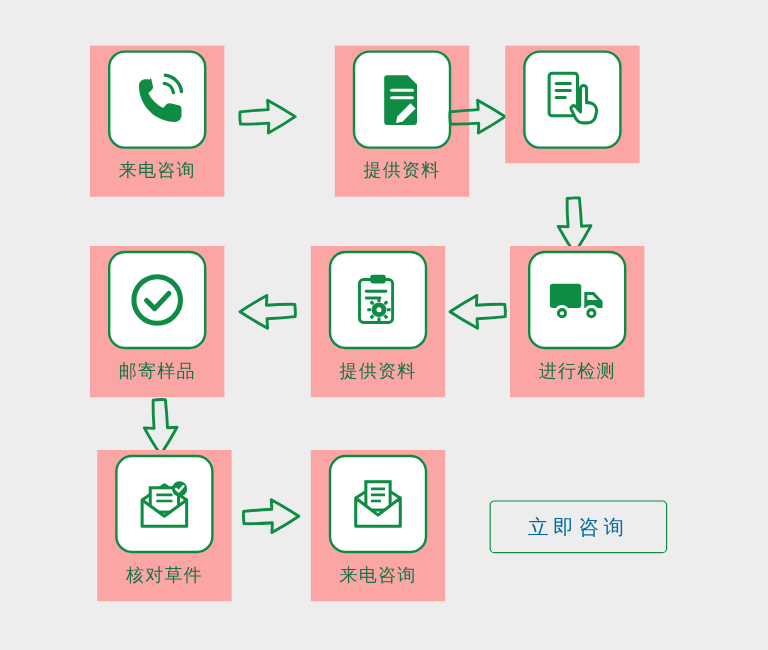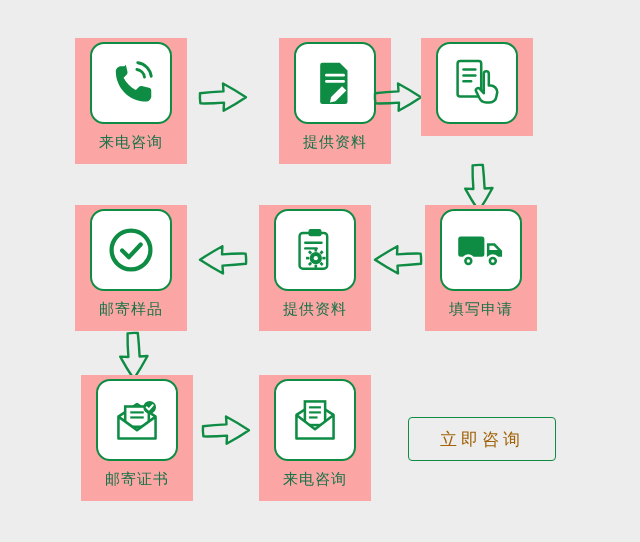--- a/index.html
+++ b/index.html
@@ -35,21 +35,21 @@
   .arrow { position:absolute; width:52px; height:34px; }
   .arrow.down { transform:rotate(90deg); }
   .arrow.left { transform:rotate(180deg); }
   .cta-button {
     position:absolute;
     left:408px; top:417px;
     width:146px; height:42px;
     border:1px solid #0f8c44;
     border-radius:4px;
     background:transparent;
-    color:#a16207;
+    color:#0369a1;
     font-size:17px;
     letter-spacing:4px;
     display:flex; align-items:center; justify-content:center;
     cursor:pointer;
     font-family:inherit;
   }
 </style>
 </head>
 <body>
 
@@ -113,21 +113,21 @@
       <svg width="54" height="54" viewBox="0 0 64 64">
         <rect x="5" y="16" width="31" height="24" rx="3" fill="#0f8c44"></rect>
         <path d="M39 24h9.5L57 33v7H39z" fill="#0f8c44"></path>
         <path d="M42 27h5l5 5H42z" fill="#fff"></path>
         <circle cx="17" cy="45" r="6.5" fill="#0f8c44" stroke="#fff" stroke-width="3"></circle>
         <circle cx="46" cy="45" r="6.5" fill="#0f8c44" stroke="#fff" stroke-width="3"></circle>
         <circle cx="17" cy="45" r="2" fill="#fff"></circle>
         <circle cx="46" cy="45" r="2" fill="#fff"></circle>
       </svg>
     </div>
-    <div class="card-label">填写申请</div>
+    <div class="card-label">进行检测</div>
   </div>
 
   <div class="arrow left" style="left:372px; top:243px;">
     <svg width="52" height="34" viewBox="0 0 52 34">
       <path d="M3 13.2 Q14 12 26.5 11.4 L26 3.5 Q38 10 49 17.2 Q38 24.6 26.6 30.8 L27 22.6 Q15 23.6 3.4 23.4 Q2.6 18.4 3 13.2 Z" fill="none" stroke="#0f8c44" stroke-width="2.4" stroke-linejoin="round"></path>
     </svg>
   </div>
 
   <div class="card" style="left:259px; top:205px;">
     <div class="icon-box">
@@ -180,21 +180,21 @@
       <svg width="54" height="54" viewBox="0 0 64 64">
         <path d="M10 28L32 13l22 15" fill="none" stroke="#0f8c44" stroke-width="3" stroke-linejoin="round"></path>
         <rect x="18" y="16" width="28" height="24" fill="#fff" stroke="#0f8c44" stroke-width="3"></rect>
         <line x1="24" y1="23" x2="40" y2="23" stroke="#0f8c44" stroke-width="2.6"></line>
         <line x1="24" y1="29" x2="40" y2="29" stroke="#0f8c44" stroke-width="2.6"></line>
         <path d="M10 28l22 16 22-16v26H10z" fill="#fff" stroke="#0f8c44" stroke-width="3" stroke-linejoin="round"></path>
         <circle cx="47" cy="17" r="7.5" fill="#0f8c44"></circle>
         <path d="M43.5 17l2.6 2.6 4.6-5.2" stroke="#fff" stroke-width="2.4" fill="none" stroke-linecap="round" stroke-linejoin="round"></path>
       </svg>
     </div>
-    <div class="card-label">邮寄证书</div>
+    <div class="card-label">核对草件</div>
   </div>
 
   <div class="arrow" style="left:200px; top:413px;">
     <svg width="52" height="34" viewBox="0 0 52 34">
       <path d="M3 13.2 Q14 12 26.5 11.4 L26 3.5 Q38 10 49 17.2 Q38 24.6 26.6 30.8 L27 22.6 Q15 23.6 3.4 23.4 Q2.6 18.4 3 13.2 Z" fill="none" stroke="#0f8c44" stroke-width="2.4" stroke-linejoin="round"></path>
     </svg>
   </div>
 
   <div class="card" style="left:259px; top:375px;">
     <div class="icon-box">

